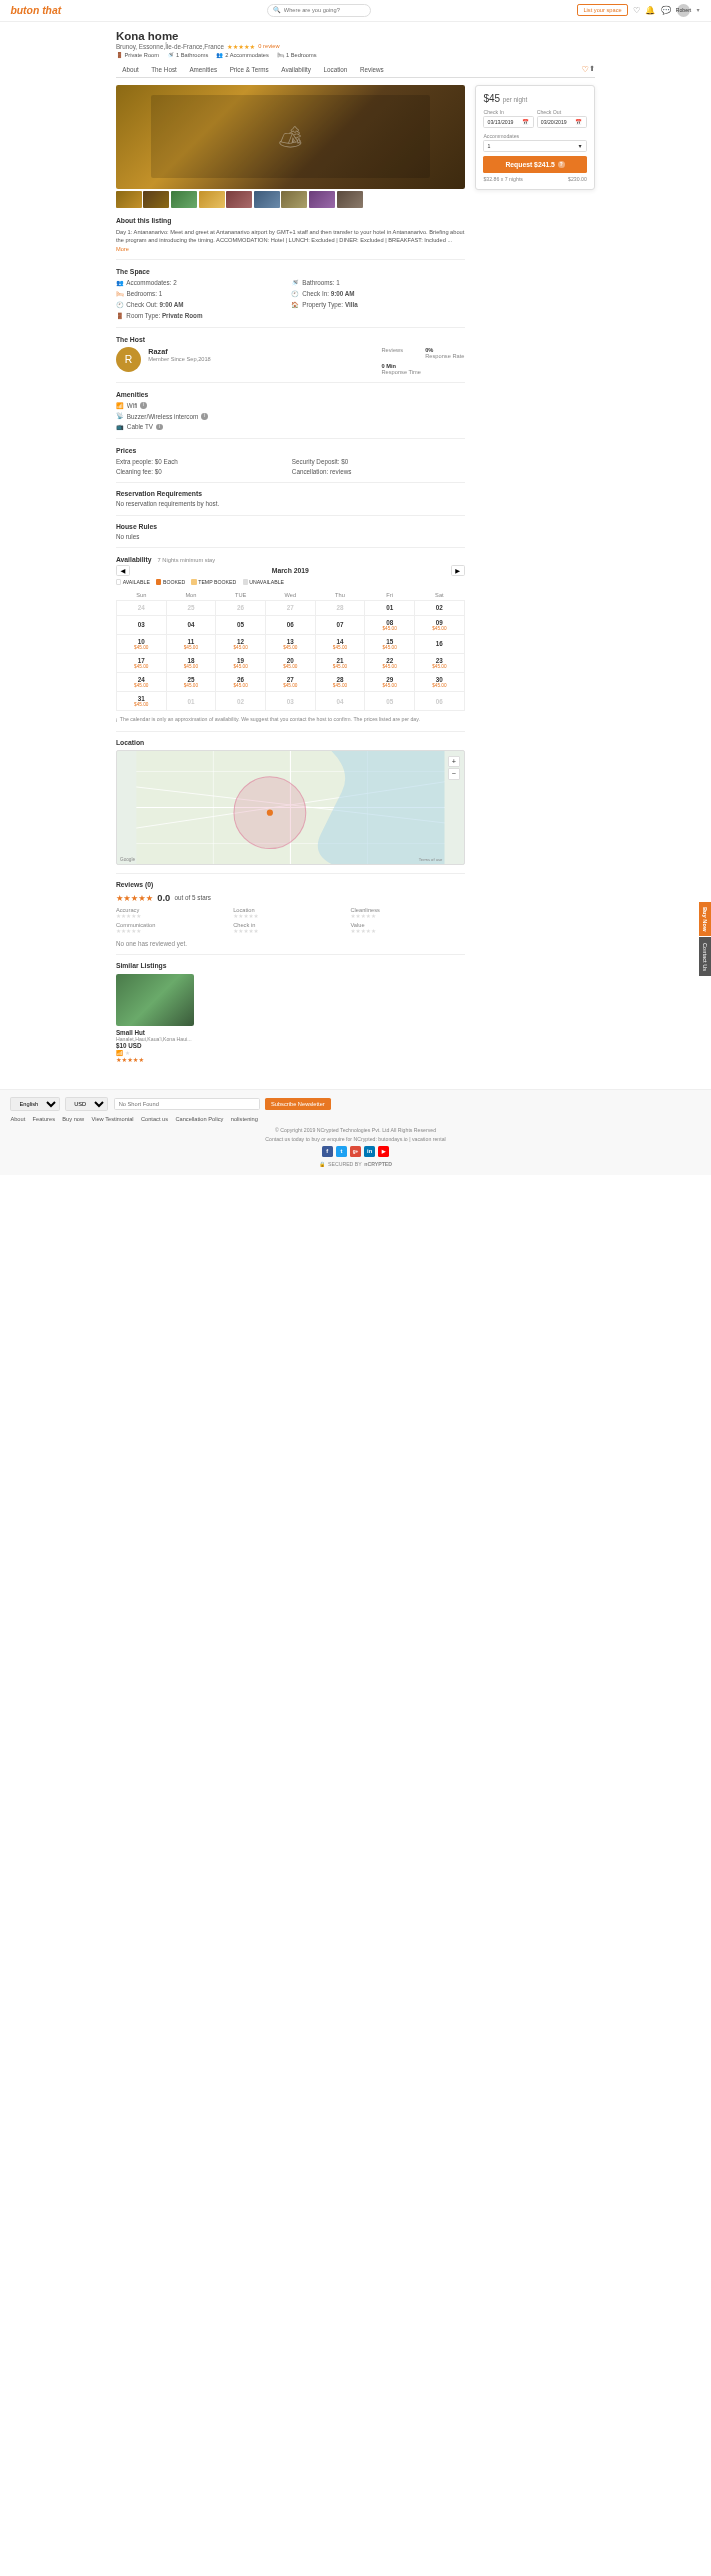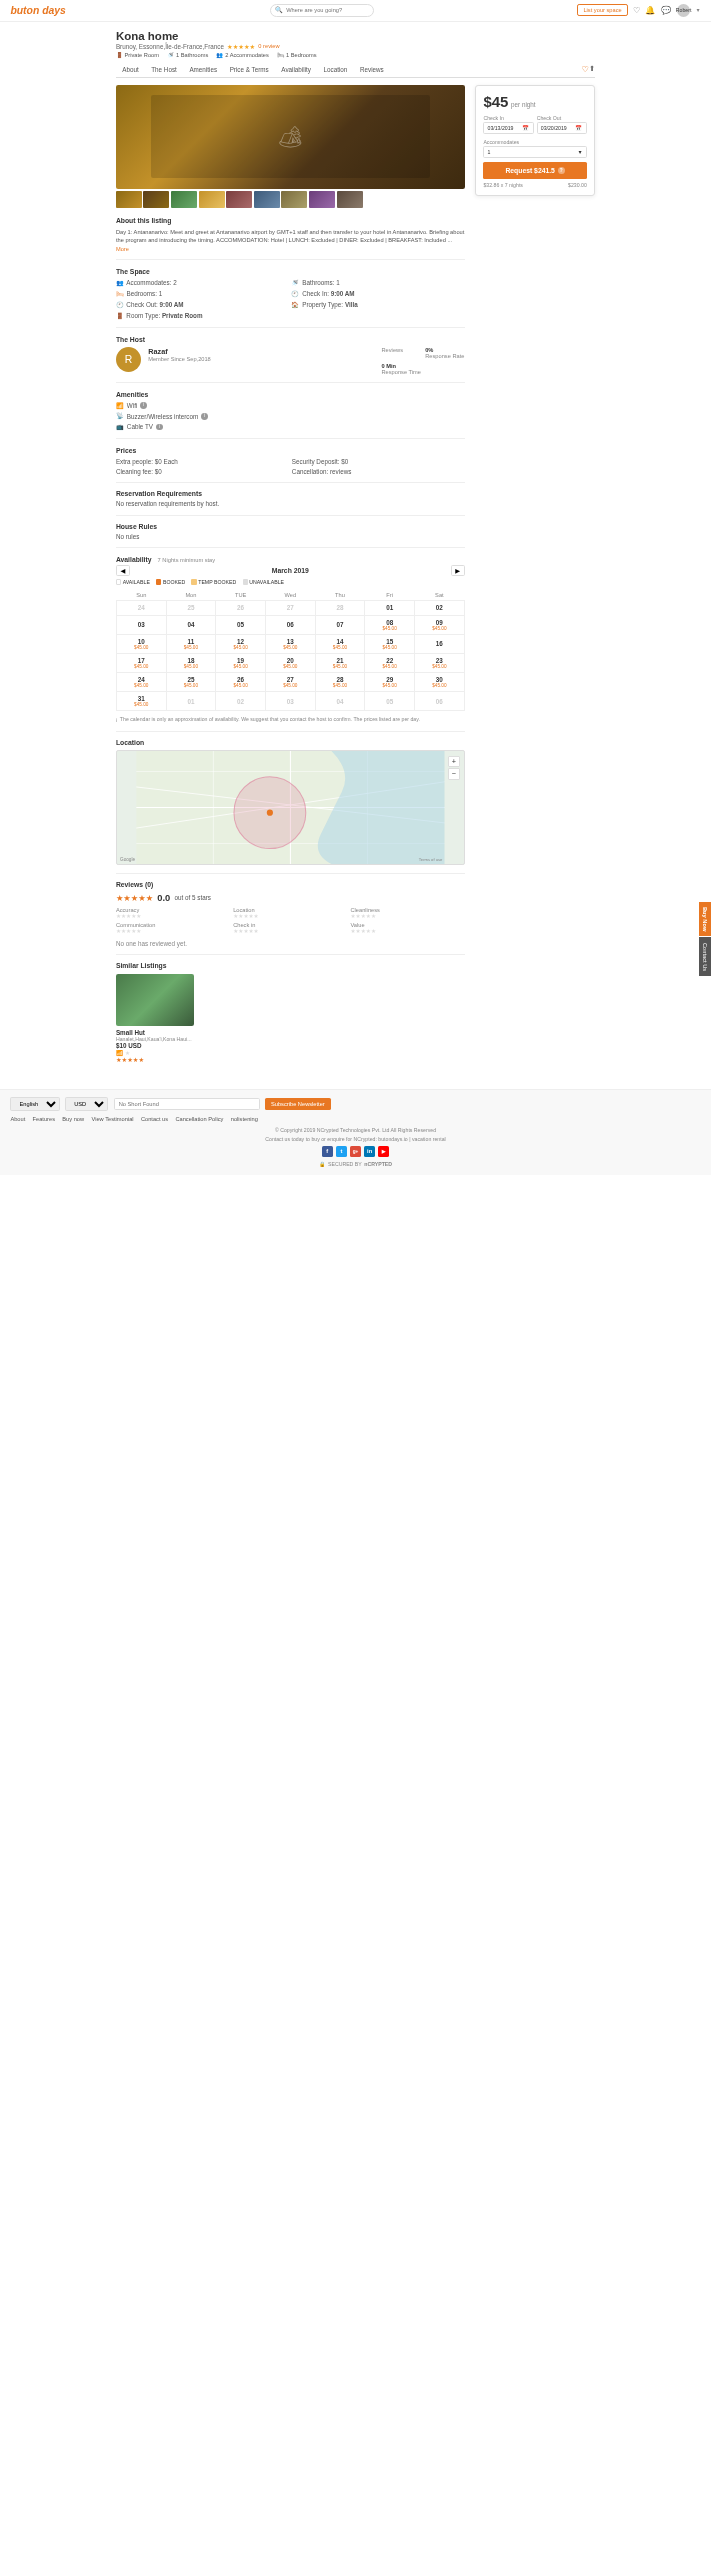--- a/index.html
+++ b/index.html
@@ -2,21 +2,21 @@
 <html style="font-size:8.3px"><head>
   <meta charset="utf-8">
   <style>
     * { box-sizing: border-box; margin: 0; padding: 0; }
     body { font-family: Arial, sans-serif; font-size: 6.8px; color: #333; background: #fff; }
   </style>
 </head>
 <body>
 
 <header style="display:flex;align-items:center;justify-content:space-between;padding:3.6px 10.4px;border-bottom:0.5px solid #eee;background:#fff;">
-  <div style="color:#e87722;font-size:10.4px;font-weight:bold;font-style:italic;">buton days</div>
+  <div style="color:#e87722;font-size:10.4px;font-weight:bold;font-style:italic;">buton that</div>
   <div style="display:flex;align-items:center;border:0.5px solid #ddd;border-radius:10.4px;padding:1.6px 5.2px;width:104px;">
     <span style="color:#aaa;margin-right:2.6px;font-size:6.3px;">🔍</span>
     <input type="text" style="border: none; outline: none; font-size: 5.7px; width: 100%;" placeholder="Where are you going?">
   </div>
   <div style="display:flex;align-items:center;gap:5.2px;">
     <button style="background:#fff;border:0.5px solid #e87722;color:#e87722;padding:2.1px 5.2px;border-radius:2.1px;font-size:5.7px;cursor:pointer;">List your space</button>
     <span style="font-size:8.3px;color:#888;cursor:pointer;">♡</span>
     <span style="font-size:8.3px;color:#888;cursor:pointer;">🔔</span>
     <span style="font-size:8.3px;color:#e87722;cursor:pointer;">💬</span>
     <div style="width:13.5px;height:13.5px;border-radius:50%;background:#ccc;display:flex;align-items:center;justify-content:center;font-size:5.2px;cursor:pointer;">Robert</div>
@@ -480,21 +480,21 @@
             </div>
             <div style="color:#e87722;font-size:6.3px;">★★★★★</div>
           </div>
         </div>
       </div>
 
     </div>
 
     <div style="width:120px;flex-shrink:0;align-self:flex-start;border:0.5px solid #ddd;border-radius:3.1px;padding:7.3px;background:#fff;box-shadow:0 1px 4.2px rgba(0,0,0,0.08);">
       <div style="display:flex;align-items:baseline;gap:2.6px;margin-bottom:5.2px;">
-        <span style="font-size:15px;font-weight:bold;">$45</span>
+        <span style="font-size:10px;font-weight:normal;">$45</span>
         <span style="font-size:6.3px;color:#888;">per night</span>
       </div>
       <div style="display:flex;gap:3.1px;margin-bottom:4.2px;">
         <div style="flex:1;">
           <div style="font-size:5.2px;color:#888;margin-bottom:1px;">Check In</div>
           <div style="border:0.5px solid #ddd;border-radius:1.6px;padding:2.1px 3.1px;font-size:5.2px;display:flex;align-items:center;justify-content:space-between;cursor:pointer;">
             <span>03/13/2019</span>
             <span style="font-size:5.7px;">📅</span>
           </div>
         </div>

